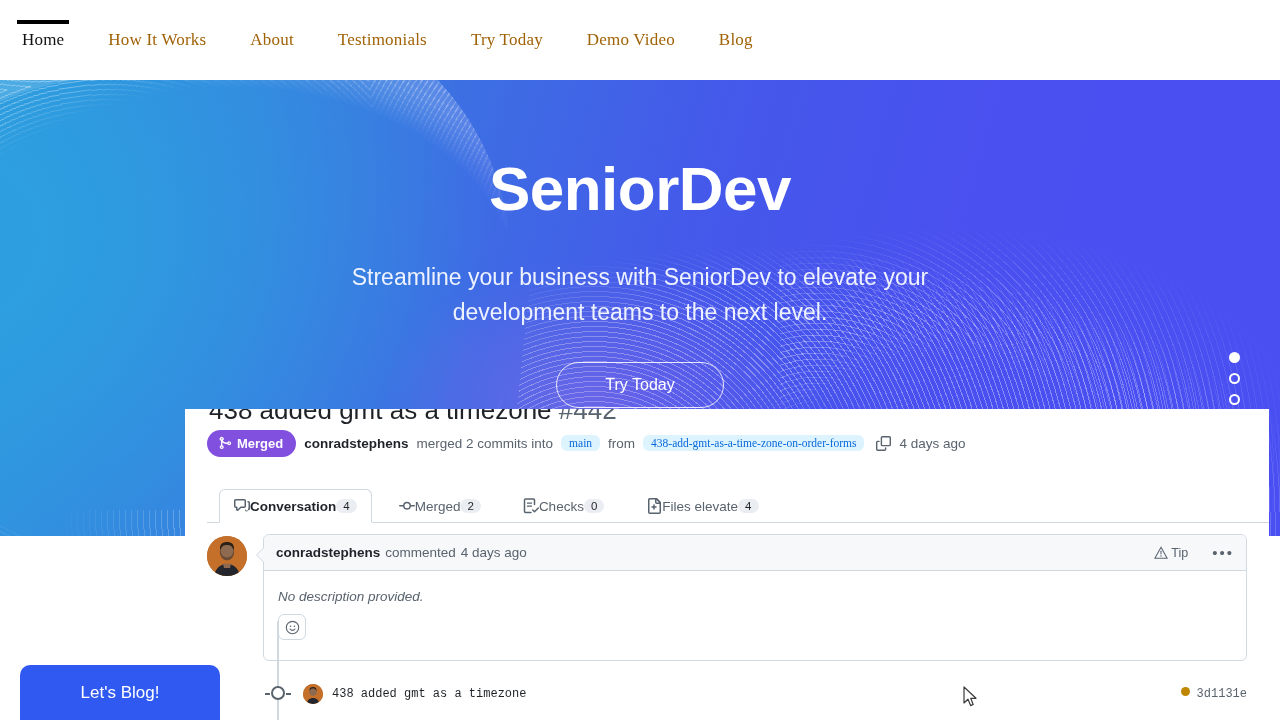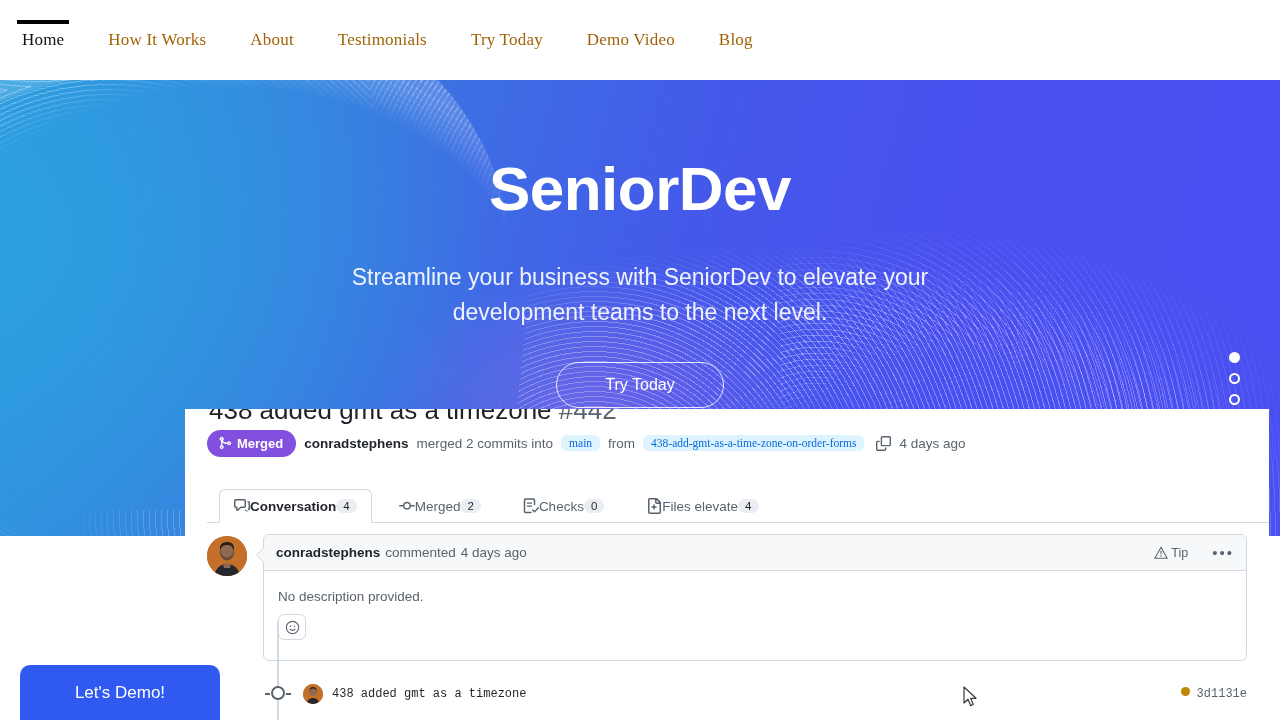--- a/index.html
+++ b/index.html
@@ -206,21 +206,21 @@
   #comment-header{
     height:36px; background:#f6f8fa; border-bottom:1px solid #d1d9e0;
     border-radius:5px 5px 0 0; display:flex; align-items:center;
     padding:0 12px; font-size:13.5px; color:#59636e; gap:5px;
   }
   #comment-author{ color:#1f2328; font-weight:600; cursor:pointer; }
   #comment-header-right{ margin-left:auto; display:flex; align-items:flex-end; gap:24px; }
   #tip-badge{ display:flex; align-items:center; gap:3px; font-size:12.5px; color:#59636e; cursor:pointer; }
   #comment-menu-btn{ cursor:pointer; color:#59636e; letter-spacing:2px; font-size:15px; line-height:1; }
   #comment-body{ padding:18px 14px 8px; }
-  #comment-text{ font-size:13.5px; color:#59636e; }
+  #comment-text{ font-size:13.5px; font-style:italic; color:#59636e; }
   #reaction-btn{
     margin:10px 0 12px; width:28px; height:26px; border:1px solid #d1d9e0;
     border-radius:6px; display:flex; align-items:center; justify-content:center;
     cursor:pointer; background:#fff;
   }
 
   
   #timeline{
     position:absolute; left:22px; right:22px; top:262px; height:50px;
   }
@@ -308,21 +308,21 @@
     </svg>
   </div>
 
   <div id="scroll-top-btn">
     <svg width="24" height="16" viewBox="0 0 24 16" fill="none">
       <path d="M3 12 L12 4 L21 12" stroke="#ffffff" stroke-width="3" stroke-linecap="round" stroke-linejoin="round" fill="none"></path>
     </svg>
   </div>
 </section>
 
-<div id="chat-widget">Let's Demo!</div>
+<div id="chat-widget">Let's Blog!</div>
 
 <div id="pr-card">
 
   <div id="pr-title-row">
     <div id="pr-title">
       <span>438 added gmt as a timezone</span>
       <span id="pr-number">#442</span>
     </div>
   </div>
 

